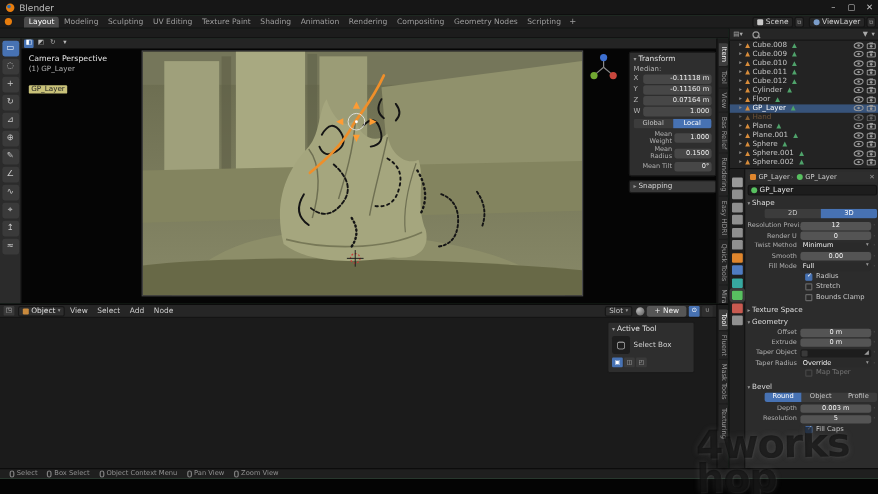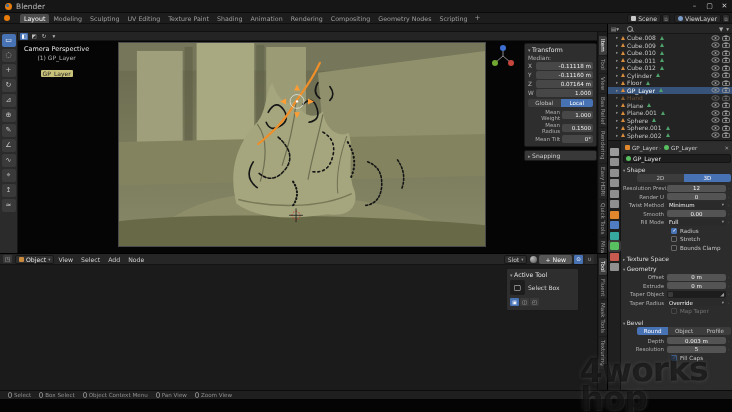--- a/index.html
+++ b/index.html
@@ -40,21 +40,21 @@
   .modebar .mico[data-state="active"] { background:#4772b3; color:#fff; }
 
   .toolbar { position:absolute; left:0; top:0; width:18px; height:221px; background:#2b2b2b; border-right:1px solid #151515; }
   .tool-btn { width:14px; height:13px; margin:2px auto 1px auto; border-radius:2px; background:#3a3a3a; color:#c9c9c9; font-size:7px; text-align:center; line-height:13px; }
   .tool-btn[data-state="active"] { background:#4772b3; color:#fff; }
 
   .vcanvas { position:absolute; left:18px; top:9px; width:579px; height:212px; background:#050505; overflow:hidden; }
   .camview { position:absolute; left:100px; top:1px; width:368px; height:205px; border:1px solid #4a4a4a; }
   .camview svg { display:block; width:100%; height:100%; }
 
-  .v-overlay { position:absolute; left:6px; top:4px;text-align:center; }
+  .v-overlay { position:absolute; left:6px; top:4px; }
   .v-overlay .l1 { font-size:6.5px; color:#e8e8e8; }
   .v-overlay .l2 { font-size:6px; color:#b5b5b5; margin-top:1px; }
   .v-overlay .l3 { display:inline-block; font-size:6px; color:#222; background:#c9c27a; padding:0 2px; border-radius:1px; margin-top:1px; }
 
   .navgizmo { position:absolute; left:472px; top:2px; width:26px; height:26px; }
 
   
   .npanel { position:absolute; left:506px; top:2px; width:73px; }
   .np-box { background:#2e2e2e; border:1px solid #1a1a1a; border-radius:2px; padding:2px 3px; }
   .np-title { font-size:6.2px; color:#e0e0e0; margin-bottom:2px; }

